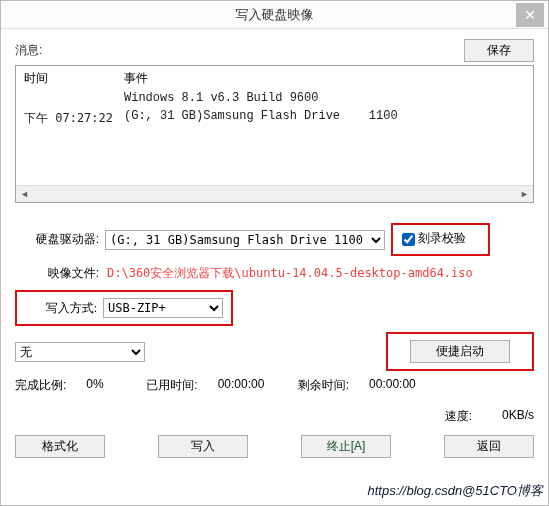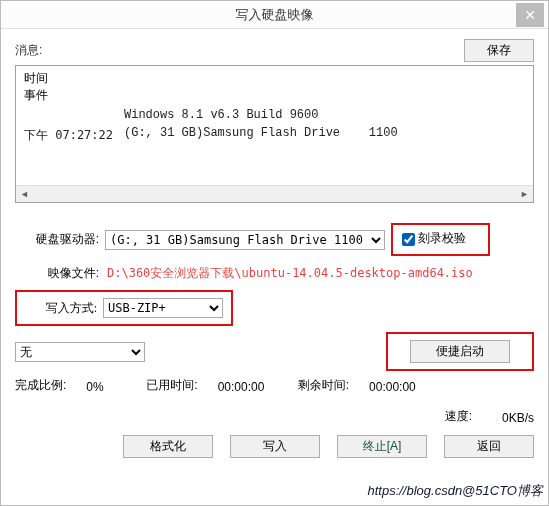--- a/index.html
+++ b/index.html
@@ -49,21 +49,21 @@
     min-width: 70px; cursor: default;
   }
   .logbox {
     border: 1px solid #a0a0a0;
     height: 138px; width: 100%;
     background: #fff;
     overflow: hidden;
     display: flex; flex-direction: column;
   }
   .log-header {
-    display: flex; padding: 4px 8px 2px 8px; flex-direction: column;
+    display: flex; padding: 4px 8px 2px 8px;
   }
   .col-time { width: 100px; }
   .col-event { flex: 1; }
   .log-body {
     flex: 1; padding: 0 8px 4px 8px;
     font-family: SimSun, "Courier New", monospace;
     font-size: 12px; color: #222;
     position: relative;
   }
   .log-lines { white-space: pre; line-height: 1.5; }
@@ -90,24 +90,24 @@
   .chk-wrap { display:flex; align-items:flex-start; margin-left: 16px; }
   input[type="checkbox"]{ margin-right:3px; accent-color:#005fb8;}
   .iso-path {
     font-family: SimSun, monospace; color: #ef4444; font-size:12px;
     margin-left: 2px;
   }
   .red-box { border: 2px solid #d81010; }
   .red-wrap-chk { padding: 5px 22px 5px 5px; margin-left:6px; }
   .red-wrap-write { padding: 6px 8px 6px 8px; display:inline-flex; align-items:center; }
   .red-wrap-btn { padding: 6px 22px; margin-left: 30px; }
-  .stat-row { display:flex; align-items:flex-end; margin-top:6px; }
+  .stat-row { display:flex; align-items:flex-start; margin-top:6px; }
   .stat-label { margin-right: 20px;}
   .footer-btns {
-    display:flex; justify-content:flex-end; gap: 17px;
+    display:flex; justify-content:space-between; gap: 11px;
     padding: 10px 0 12px 0;
   }
   .footer-btns .btn { width: 90px; }
   .btn.disabled { color:#14532d; }
   .watermark {
     position:absolute; right:6px; bottom:6px;
     color:#0f172a; font-size:13px; font-style:italic;
     pointer-events:none;
   }
 </style>

